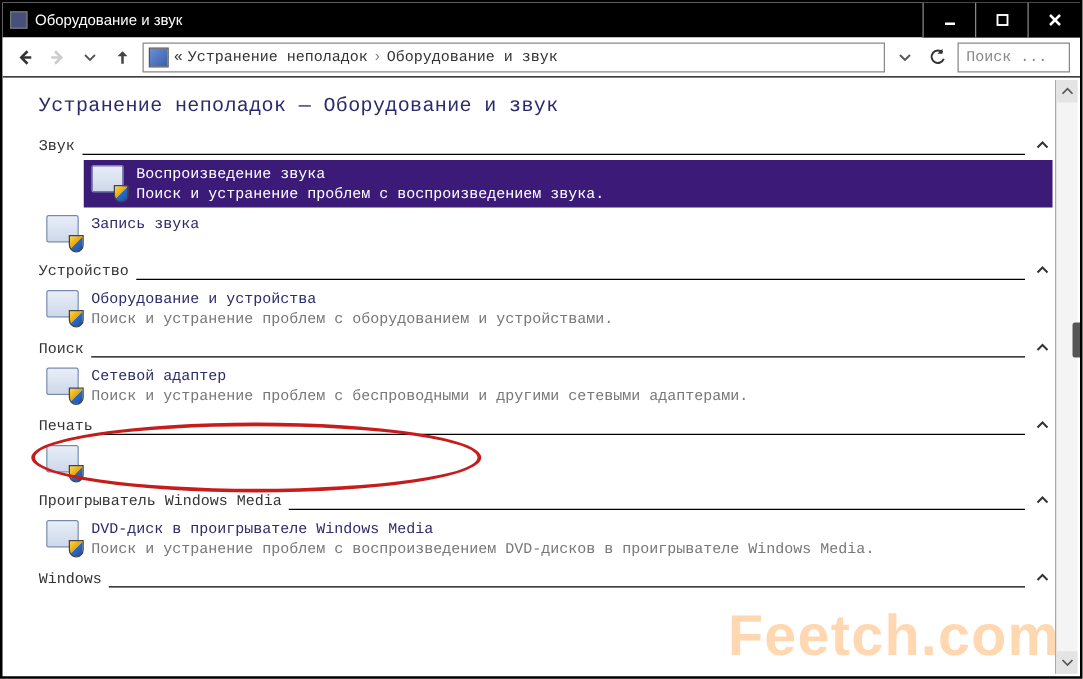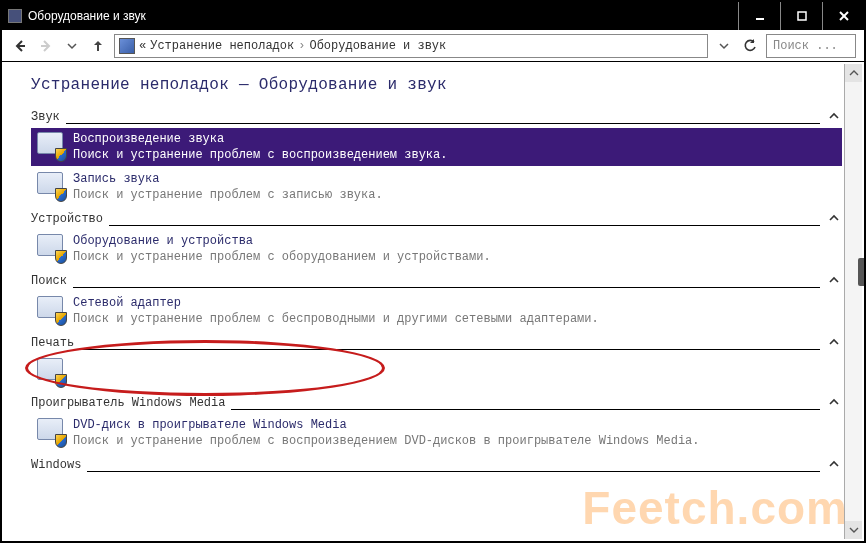--- a/index.html
+++ b/index.html
@@ -164,20 +164,21 @@
     color: #2b2b6b;
     font-size: 12px;
   }
   .item .texts .desc {
     color: #777;
     font-size: 12px;
     margin-top: 2px;
   }
   .item.selected {
     background: #3c1a78;
+    margin-left: 36px;
   }
   .item.selected .title, .item.selected .desc {
     color: #fff;
   }
 
   
   .highlight-oval {
     position: absolute;
     border: 3px solid #c61c1c;
     border-radius: 50% / 50%;
@@ -321,21 +322,20 @@
         <div class="desc">Поиск и устранение проблем с воспроизведением звука.</div>
       </div>
     </div>
     <div class="item">
       <div class="icon">
           <div class="base"></div>
           <div class="shield"></div>
         </div>
       <div class="texts">
         <div class="title">Запись звука</div>
-        <div class="desc">Поиск и устранение проблем с записью звука.</div>
       </div>
     </div>
   </div>
 
   <div class="group">
     <div class="group-header">
       <span>Устройство</span>
       <div class="hline"></div>
       <div class="chev">
           <svg viewBox="0 0 12 12">

